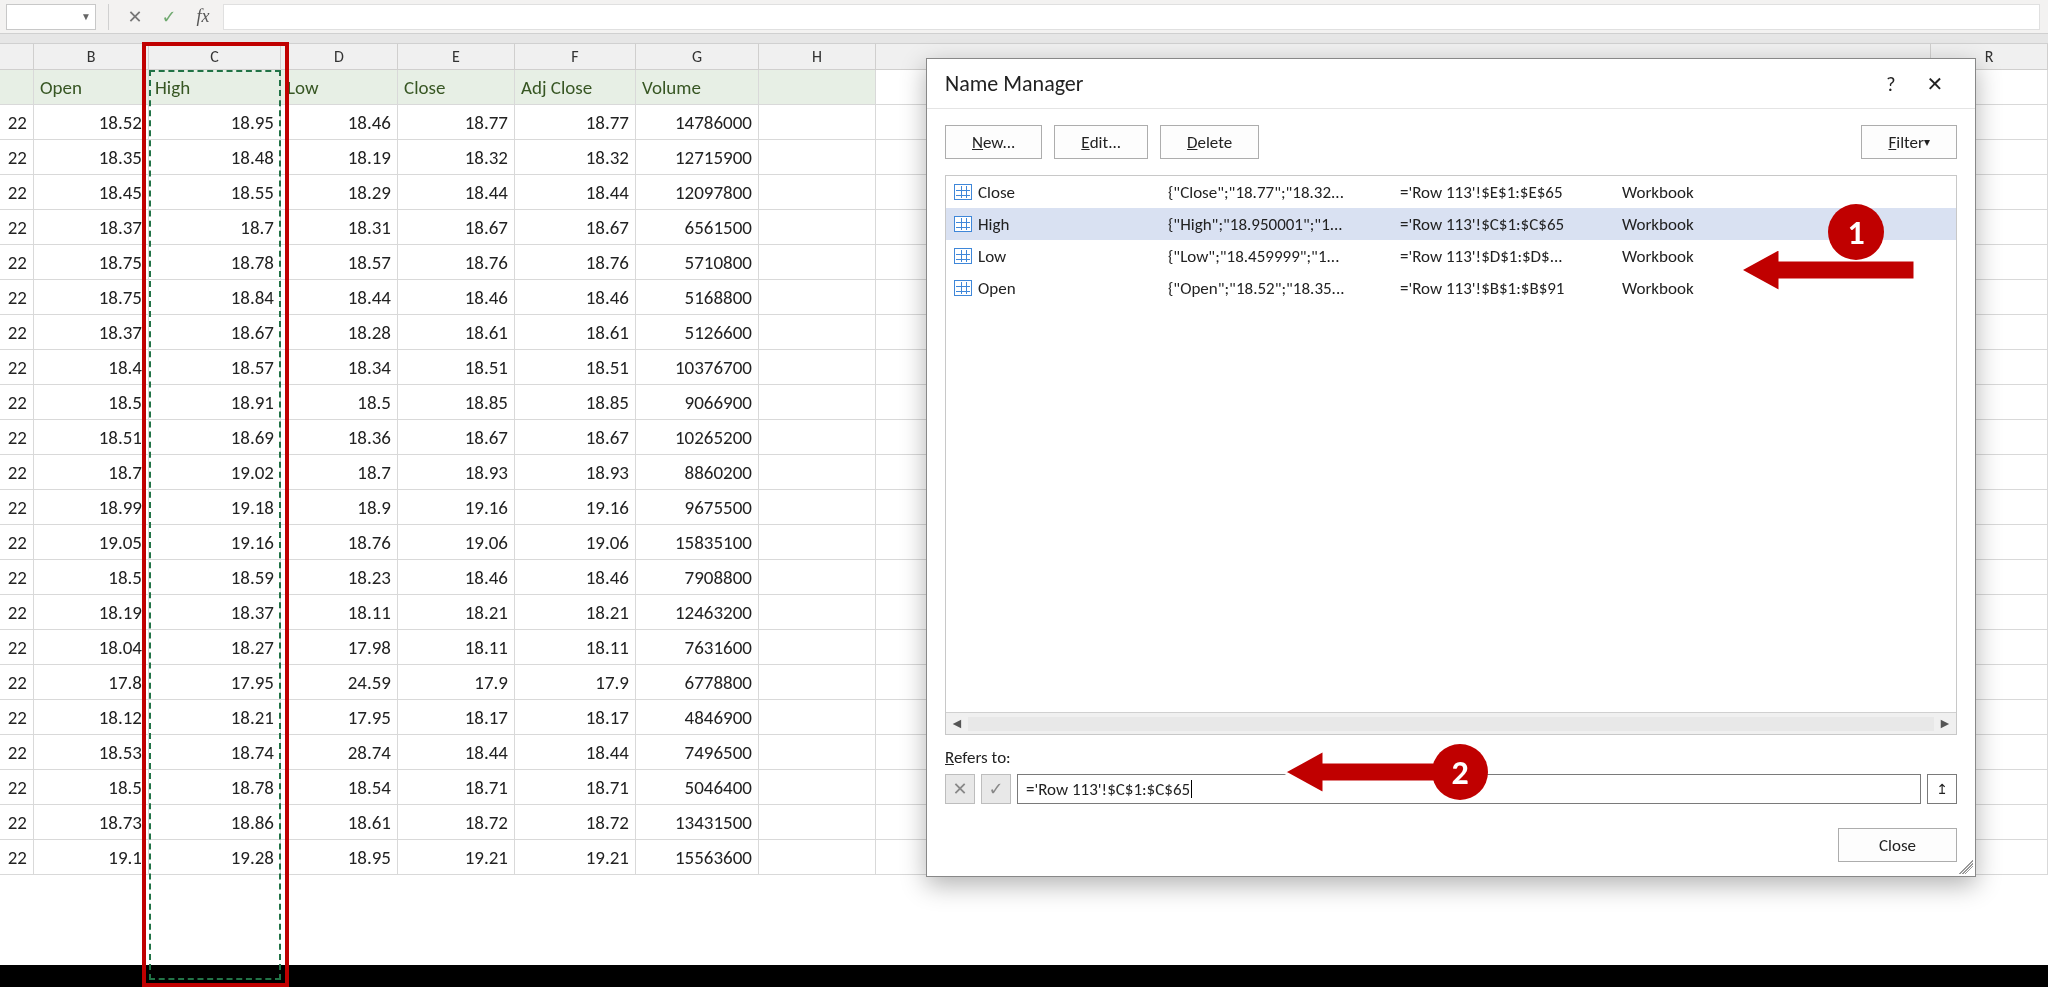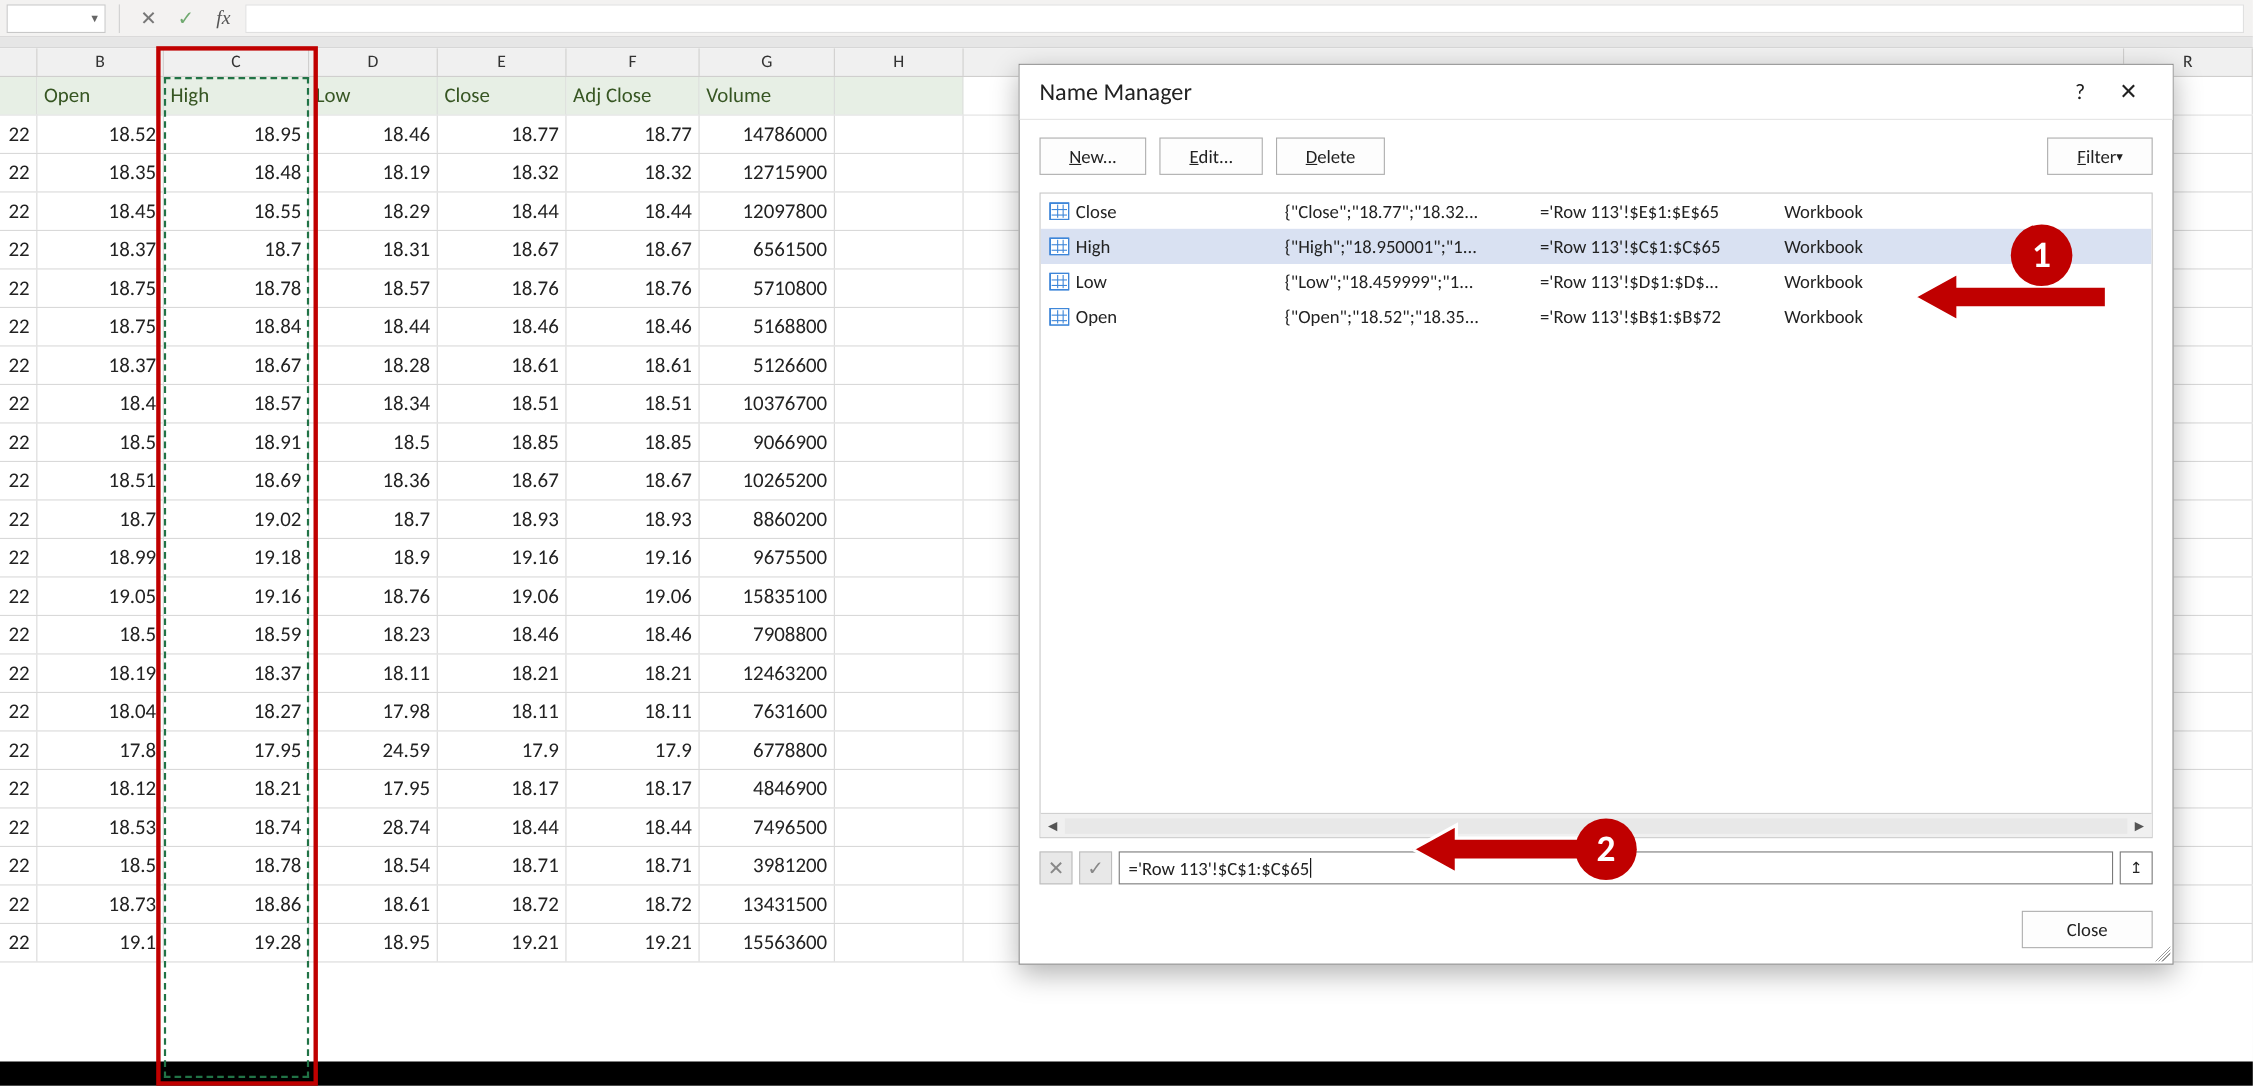--- a/index.html
+++ b/index.html
@@ -554,21 +554,21 @@
           <div class="cell" style="flex:1;border-right:none"></div>
           <div class="cell" style="width:117px"></div>
         </div>
         <div class="grid-row">
           <div class="cell num" style="width:34px">22</div>
           <div class="cell num" style="width:115px">18.5</div>
           <div class="cell num" style="width:132px">18.78</div>
           <div class="cell num" style="width:117px">18.54</div>
           <div class="cell num" style="width:117px">18.71</div>
           <div class="cell num" style="width:121px">18.71</div>
-          <div class="cell num" style="width:123px">3981200</div>
+          <div class="cell num" style="width:123px">5046400</div>
           <div class="cell" style="width:117px"></div>
           <div class="cell" style="flex:1;border-right:none"></div>
           <div class="cell" style="width:117px"></div>
         </div>
         <div class="grid-row">
           <div class="cell num" style="width:34px">22</div>
           <div class="cell num" style="width:115px">18.73</div>
           <div class="cell num" style="width:132px">18.86</div>
           <div class="cell num" style="width:117px">18.61</div>
           <div class="cell num" style="width:117px">18.72</div>
@@ -656,33 +656,34 @@
               <div class="colw-refers">='Row 113'!$D$1:$D$...</div>
               <div class="colw-scope">Workbook</div>
               <div class="colw-comment"></div>
             </div>
             <div class="names-row">
               <div class="colw-name name-cell">
                 <span class="mini-table-icon"></span>
                 <span>Open</span>
               </div>
               <div class="colw-value">{"Open";"18.52";"18.35...</div>
-              <div class="colw-refers">='Row 113'!$B$1:$B$72</div>
+              <div class="colw-refers">='Row 113'!$B$1:$B$91</div>
               <div class="colw-scope">Workbook</div>
               <div class="colw-comment"></div>
             </div>
           </div>
         <div class="hscroll">
           <div class="arrow">◄</div>
           <div class="track"></div>
           <div class="arrow">►</div>
         </div>
       </div>
 
       <div class="refers-to-section">
+        <div class="refers-label"><span style="text-decoration:underline">R</span><span alt="Refers to:">efers to:</span></div>
         <div class="refers-row">
           <div class="refers-ico">✕</div>
           <div class="refers-ico">✓</div>
           <div class="refers-input">
             <span>='Row 113'!$C$1:$C$65</span>
               <span style="border-right:1px solid #000;height:18px;margin-left:1px"></span>
           </div>
           <div class="refers-pick">↥</div>
         </div>
       </div>

